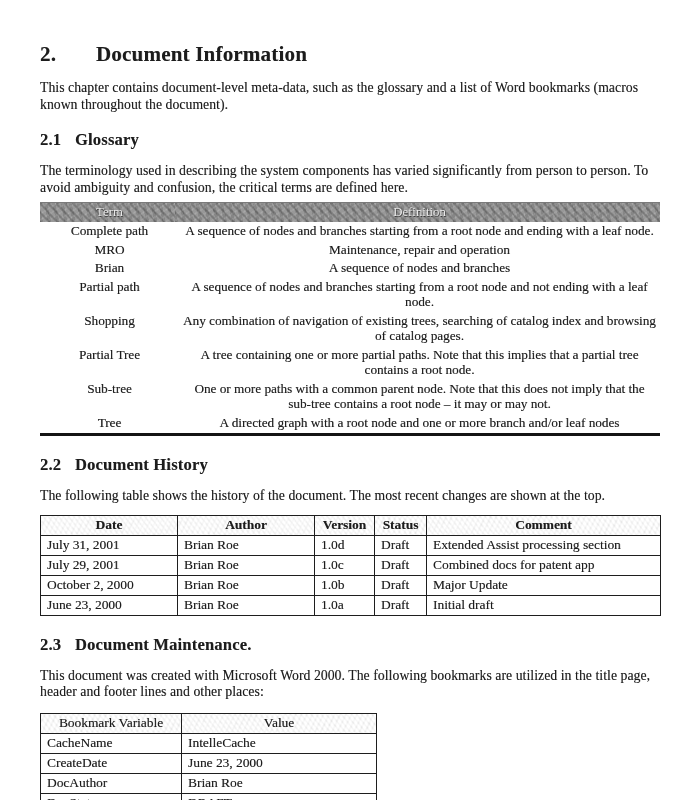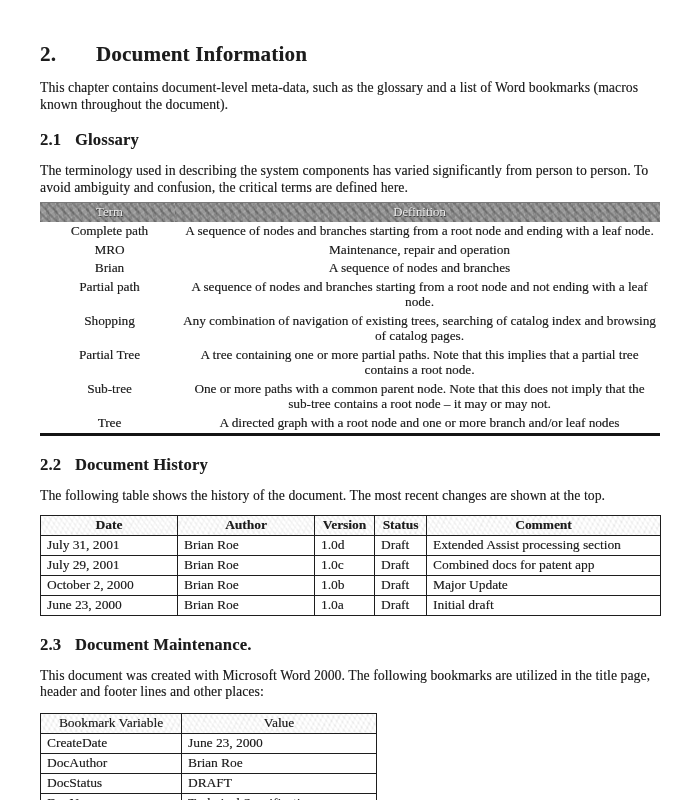--- a/index.html
+++ b/index.html
@@ -199,20 +199,24 @@
         <col class="b2">
       </colgroup>
     <thead>
       <tr>
         <th>Bookmark Variable</th>
         <th>Value</th>
       </tr>
     </thead>
     <tbody>
       <tr>
+        <td>CacheName</td>
+        <td>IntelleCache</td>
+      </tr>
+      <tr>
         <td>CreateDate</td>
         <td>June 23, 2000</td>
       </tr>
       <tr>
         <td>DocAuthor</td>
         <td>Brian Roe</td>
       </tr>
       <tr>
         <td>DocStatus</td>
         <td>DRAFT</td>

